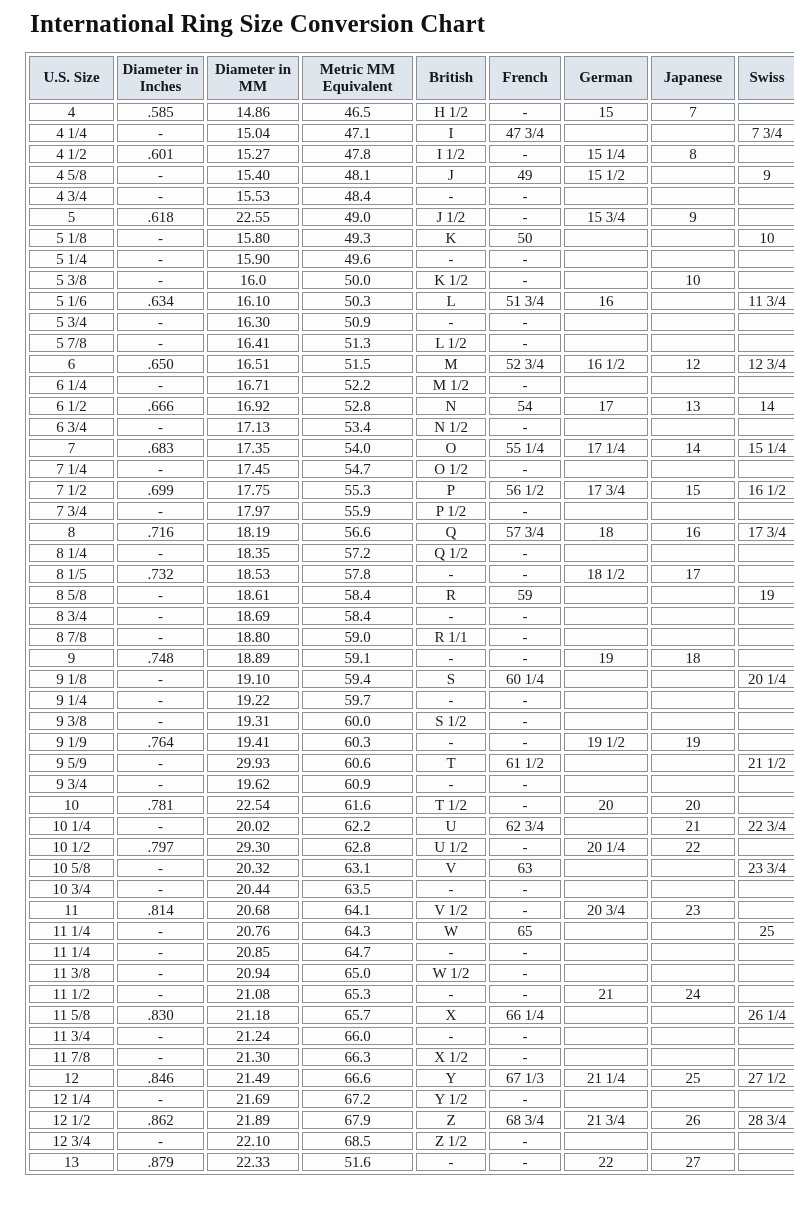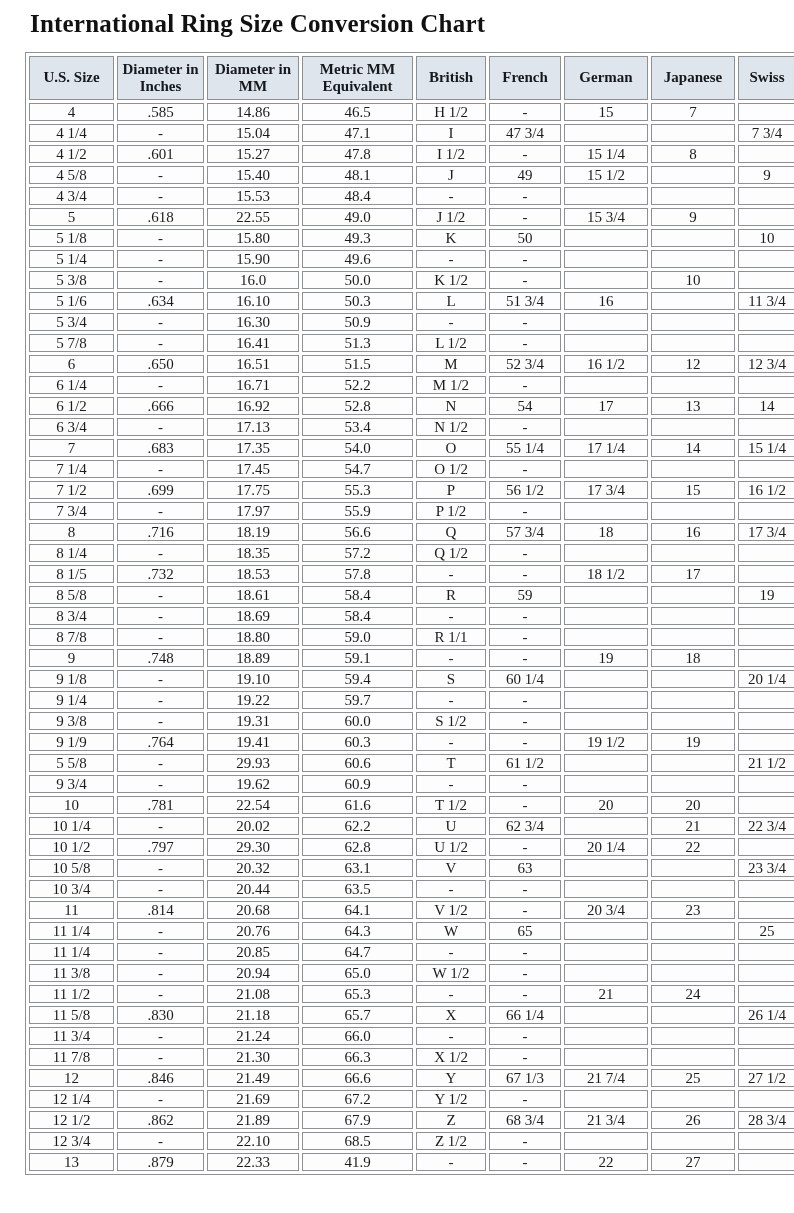--- a/index.html
+++ b/index.html
@@ -427,21 +427,21 @@
           <td>.764</td>
           <td>19.41</td>
           <td>60.3</td>
           <td>-</td>
           <td>-</td>
           <td>19 1/2</td>
           <td>19</td>
           <td></td>
         </tr>
         <tr>
-          <td>5 5/8</td>
+          <td>9 5/9</td>
           <td>-</td>
           <td>29.93</td>
           <td>60.6</td>
           <td>T</td>
           <td>61 1/2</td>
           <td></td>
           <td></td>
           <td>21 1/2</td>
         </tr>
         <tr>
@@ -598,21 +598,21 @@
           <td></td>
           <td></td>
         </tr>
         <tr>
           <td>12</td>
           <td>.846</td>
           <td>21.49</td>
           <td>66.6</td>
           <td>Y</td>
           <td>67 1/3</td>
-          <td>21 7/4</td>
+          <td>21 1/4</td>
           <td>25</td>
           <td>27 1/2</td>
         </tr>
         <tr>
           <td>12 1/4</td>
           <td>-</td>
           <td>21.69</td>
           <td>67.2</td>
           <td>Y 1/2</td>
           <td>-</td>
@@ -639,21 +639,21 @@
           <td>Z 1/2</td>
           <td>-</td>
           <td></td>
           <td></td>
           <td></td>
         </tr>
         <tr>
           <td>13</td>
           <td>.879</td>
           <td>22.33</td>
-          <td>41.9</td>
+          <td>51.6</td>
           <td>-</td>
           <td>-</td>
           <td>22</td>
           <td>27</td>
           <td></td>
         </tr>
       </tbody>
   </table>
 </div>
 

